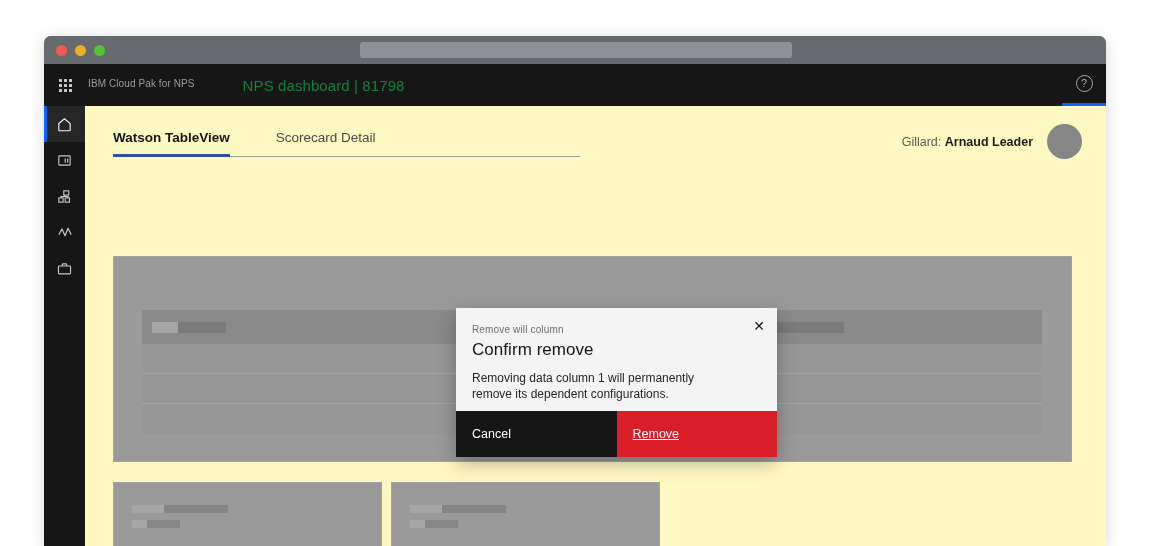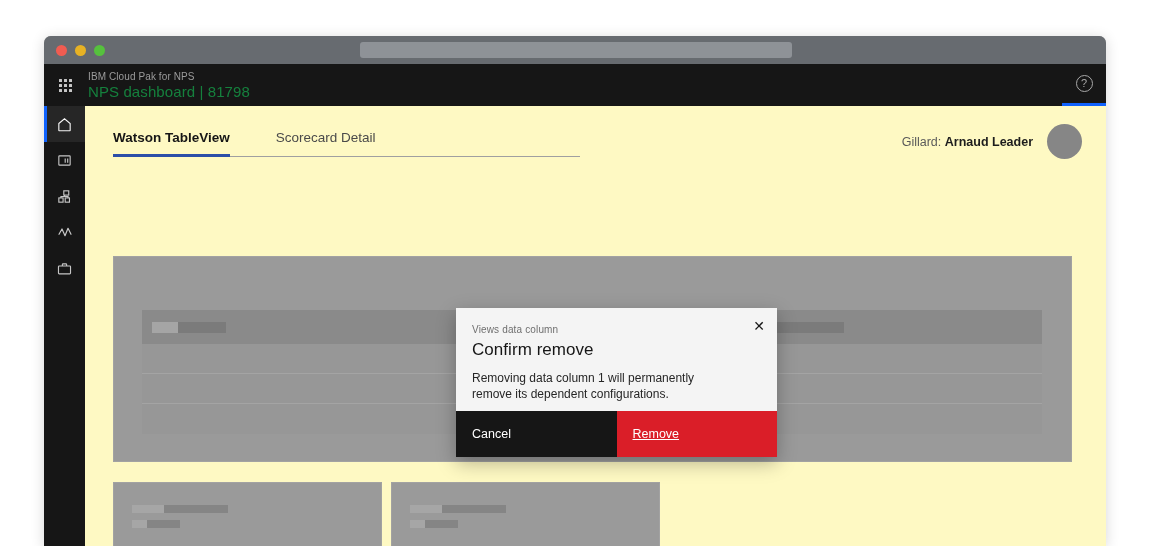--- a/index.html
+++ b/index.html
@@ -79,21 +79,21 @@
     flex: 0 0 auto;
   }
   .grid-icon {
     display: grid;
     grid-template-columns: repeat(3, 3px);
     grid-template-rows: repeat(3, 3px);
     gap: 2px;
   }
   .grid-icon i { display: block; width: 3px; height: 3px; background: #c6c6c6; border-radius: 0.5px; }
 
-  .header-titles { display: flex; flex-direction: column; justify-content: center; margin-left: 2px; }
+  .header-titles { display: flex; flex-direction: row; justify-content: center; margin-left: 2px; gap: 48px; }
   .header-eyebrow {
     font-size: 10px;
     color: #9b9b9b;
     line-height: 13px;
     letter-spacing: 0.1px;
   }
   .header-title {
     font-size: 15px;
     color: #15803d;
     line-height: 17px;
@@ -444,21 +444,21 @@
                 <span class="dark" style="width:33px;"></span>
             </div>
             <div class="sk-gap"></div>
 
           </div>
 
         </div>
 
         <div class="modal">
           <div class="modal-body">
-            <div class="modal-label">Views data column</div>
+            <div class="modal-label">Remove will column</div>
             <div class="modal-heading">Confirm remove</div>
             <div class="modal-text">Removing data column 1 will permanently remove its dependent configurations.</div>
             <button class="modal-close">✕</button>
           </div>
           <div class="modal-footer">
             <button class="btn btn-cancel">Cancel</button>
             <button class="btn btn-remove">Remove</button>
           </div>
         </div>
 

